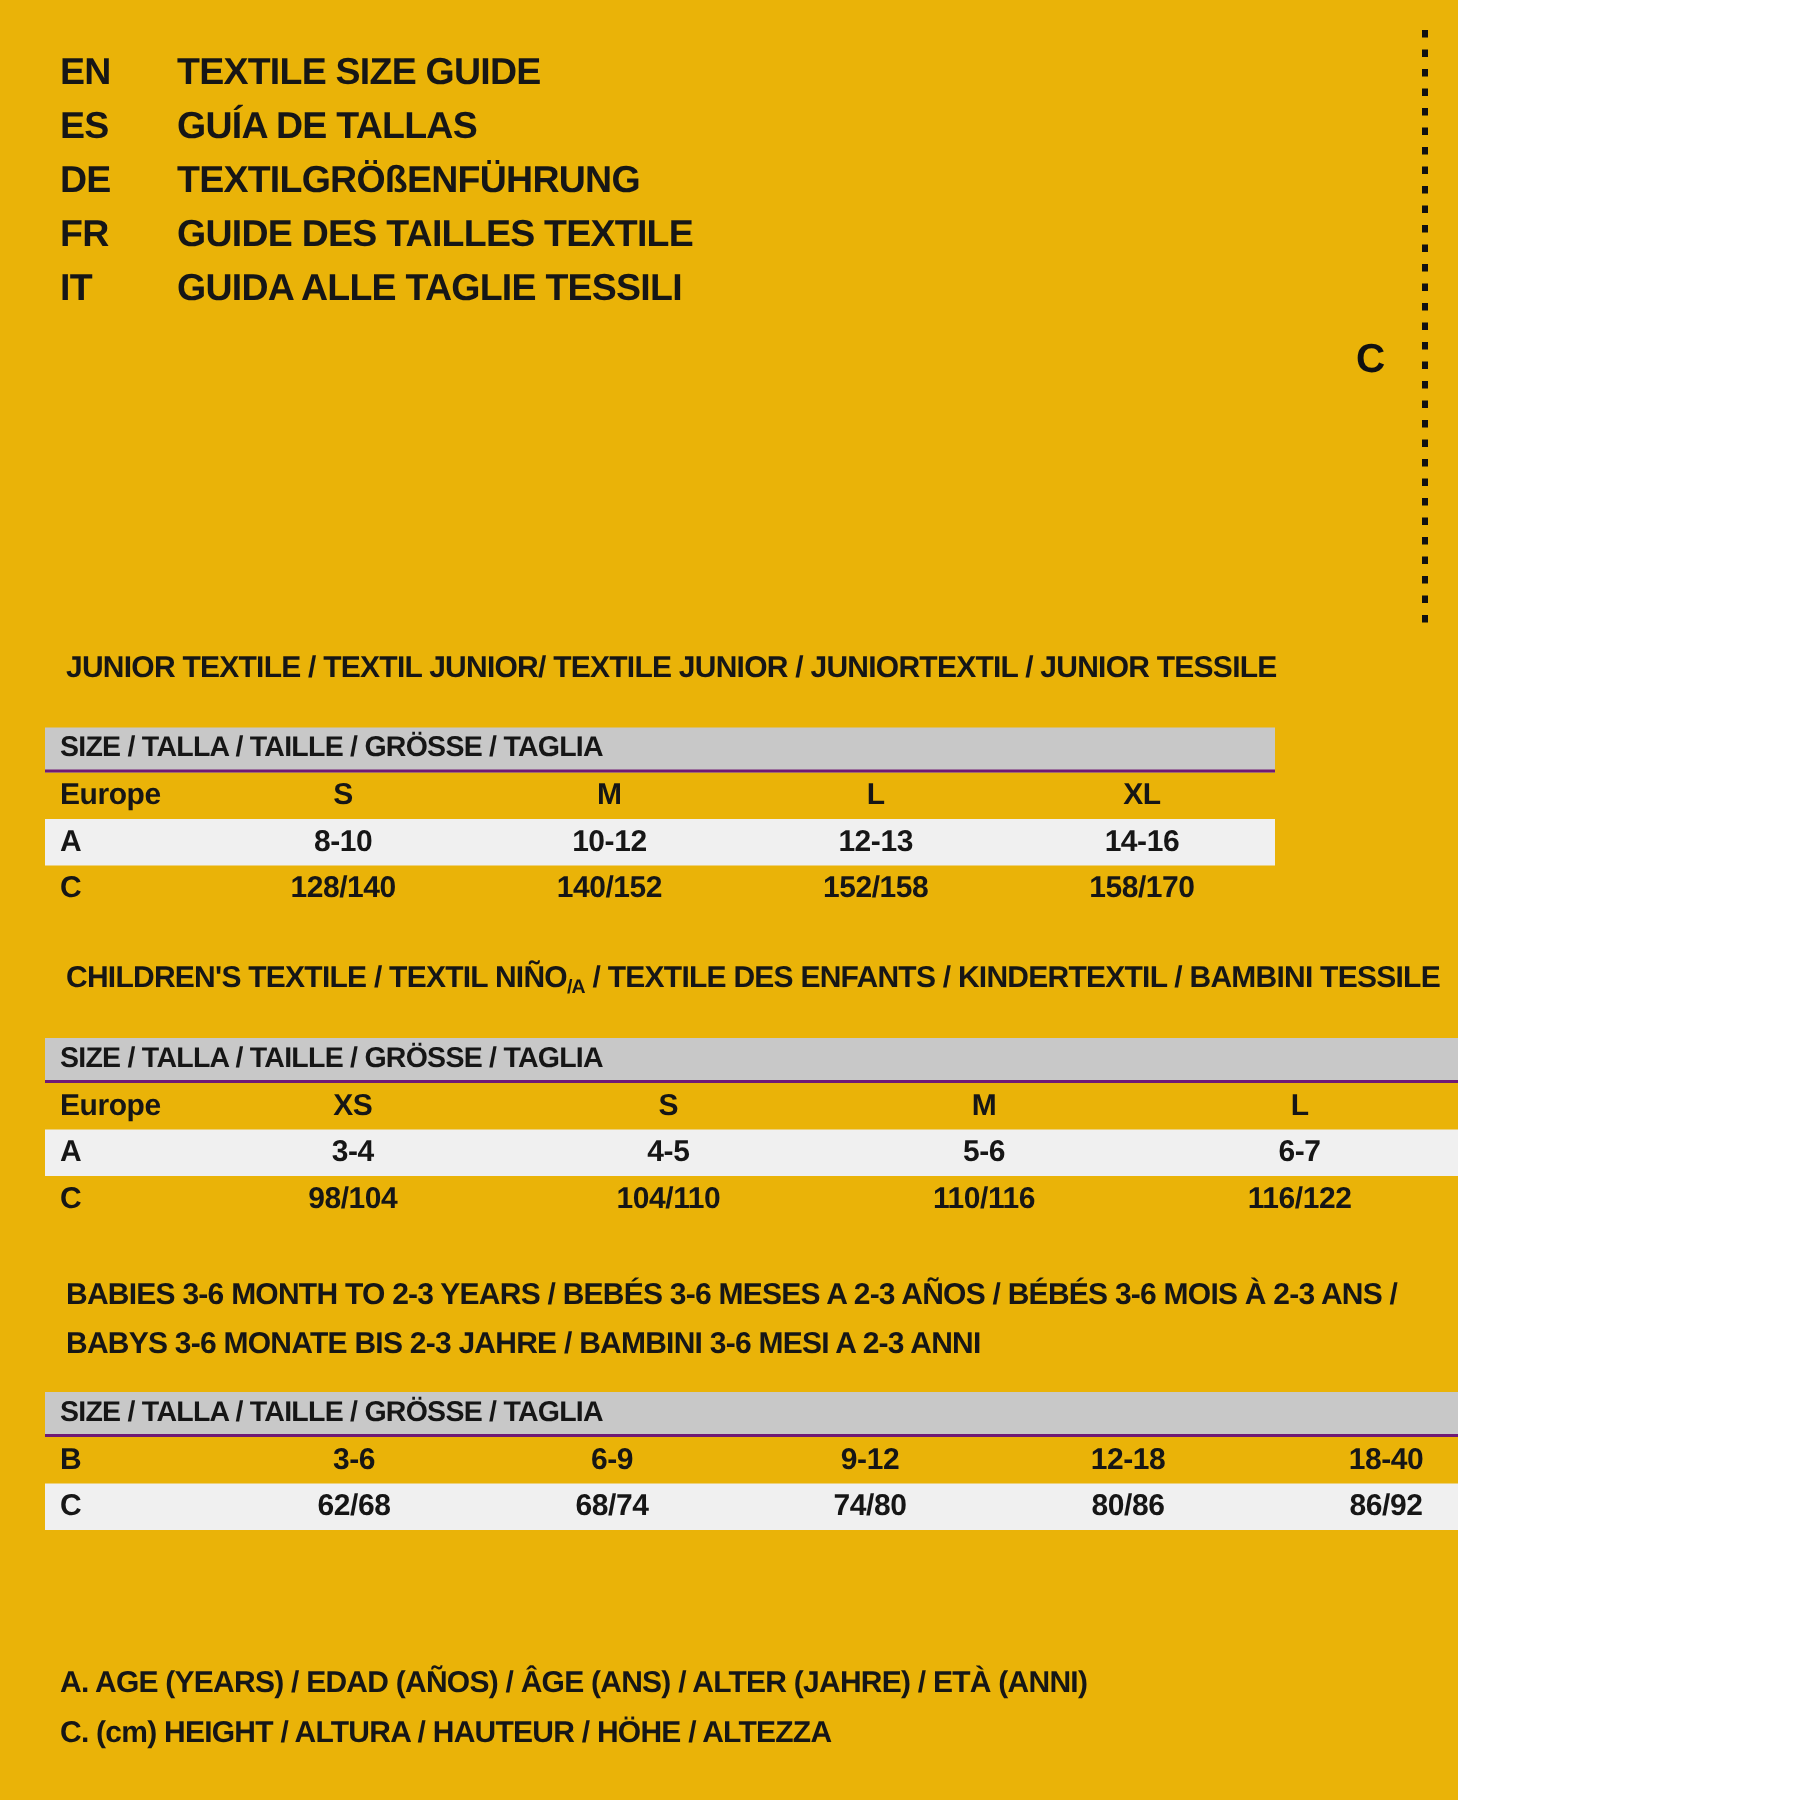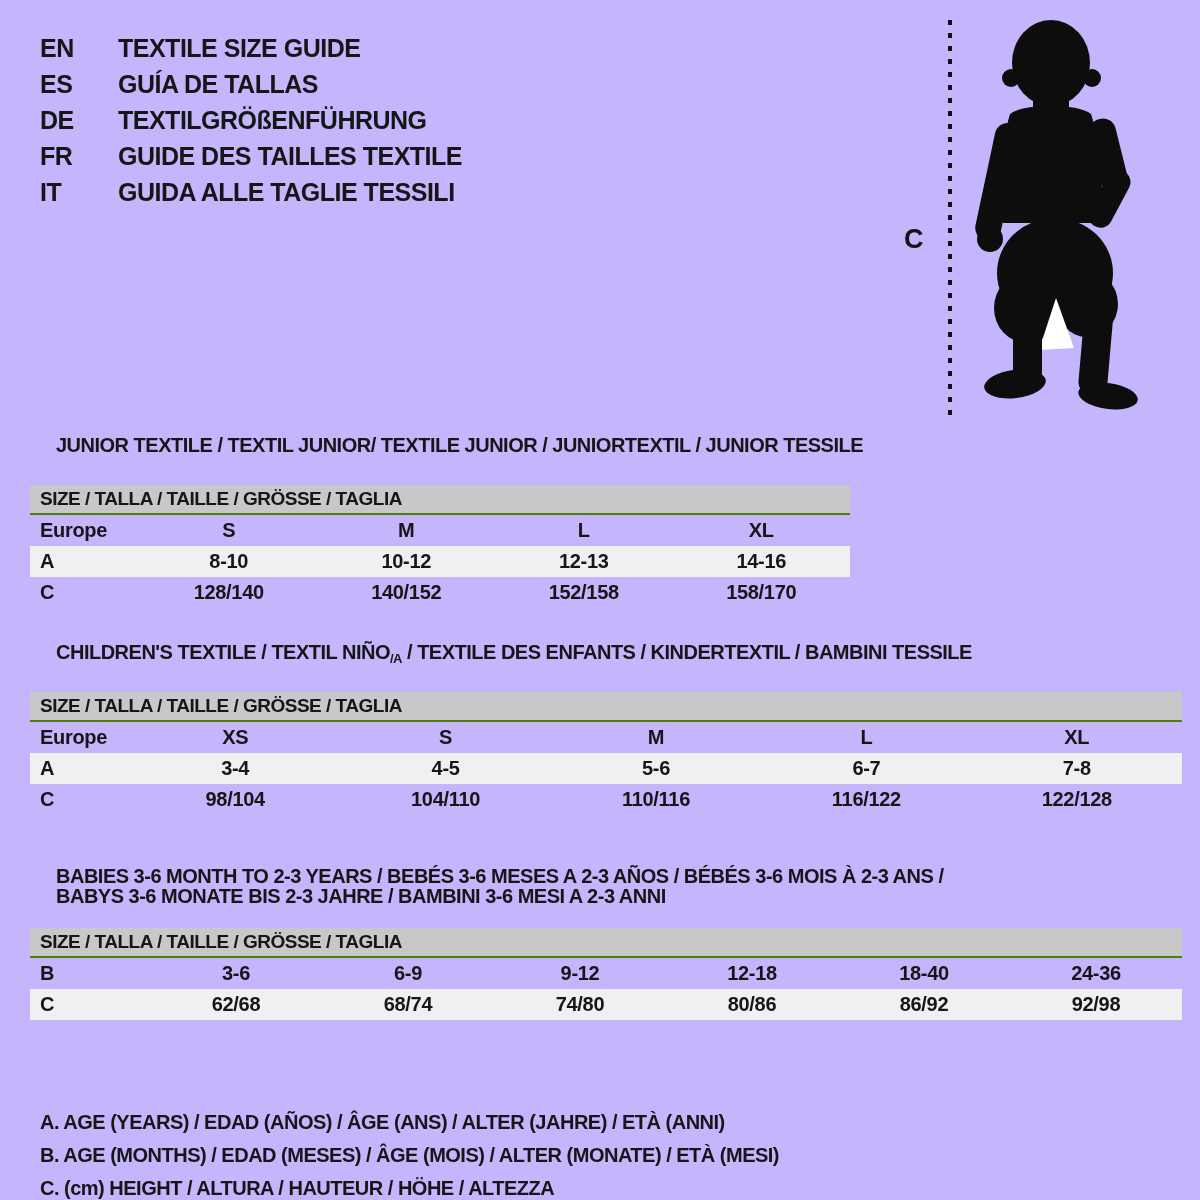--- a/index.html
+++ b/index.html
@@ -1,33 +1,33 @@
 <!DOCTYPE html>
 <html><head>
 <meta charset="utf-8">
 <style>
   html,body{margin:0;padding:0;background:#ffffff;}
   .canvas{
-    position:relative;width:1200px;height:1200px;background:#c4b5fd;overflow:hidden;
+    position:relative;width:972px;height:1200px;background:#eab308;overflow:hidden;
     font-family:"Liberation Sans",sans-serif;font-weight:bold;color:#161616;
     letter-spacing:-0.3px;
   }
   
   .lang-block{position:absolute;left:40px;top:30px;}
   .lang-row{display:grid;grid-template-columns:78px auto;height:36px;align-items:center;
     font-size:25px;letter-spacing:-0.5px;}
   
   .figure-svg{position:absolute;left:890px;top:8px;}
   
-  .sec-title{position:absolute;left:56px;font-size:20px;letter-spacing:-0.5px;white-space:nowrap;text-align:right;}
+  .sec-title{position:absolute;left:44px;font-size:20px;letter-spacing:-0.5px;white-space:nowrap;text-align:right;}
   .sub-a{font-size:13px;vertical-align:-4px;letter-spacing:-0.5px;}
   
   .size-table{position:absolute;left:30px;}
   .tbl-header{height:28px;line-height:28px;background:#c8c8c8;padding-left:10px;
-    font-size:19px;letter-spacing:-0.5px;border-bottom:2px solid #4d7c0f;}
+    font-size:19px;letter-spacing:-0.5px;border-bottom:2px solid #701a75;}
   .tbl-row{display:grid;height:31px;align-items:center;font-size:20px;}
   .tbl-row.shaded{background:#f0f0f0;}
   .tbl-row .lbl{text-align:left;padding-left:10px;}
   .tbl-row .val{text-align:center;}
   .cols-junior{grid-template-columns:110px repeat(4,1fr);}
   .cols-children{grid-template-columns:100px repeat(5,1fr);}
   .cols-babies{grid-template-columns:120px repeat(6,1fr);}
   
   .legend{position:absolute;left:40px;top:1106px;}
   .legend-line{height:33px;line-height:33px;font-size:20px;letter-spacing:-0.5px;white-space:nowrap;}
@@ -142,21 +142,21 @@
     <div class="tbl-row cols-children">
       <span class="lbl">C</span>
       <span class="val">98/104</span>
       <span class="val">104/110</span>
       <span class="val">110/116</span>
       <span class="val">116/122</span>
       <span class="val">122/128</span>
     </div>
   </div>
 
-  <div class="sec-title" style="top:852px;margin-top:13px;">BABIES 3-6 MONTH TO 2-3 YEARS / BEBÉS 3-6 MESES A 2-3 AÑOS / BÉBÉS 3-6 MOIS À 2-3 ANS /</div>
+  <div class="sec-title" style="top:852px;">BABIES 3-6 MONTH TO 2-3 YEARS / BEBÉS 3-6 MESES A 2-3 AÑOS / BÉBÉS 3-6 MOIS À 2-3 ANS /</div>
   <div class="sec-title" style="top:885px;">BABYS 3-6 MONATE BIS 2-3 JAHRE / BAMBINI 3-6 MESI A 2-3 ANNI</div>
 
   <div class="size-table" style="top:928px;width:1152px;">
     <div class="tbl-header">SIZE / TALLA / TAILLE / GRÖSSE / TAGLIA</div>
     <div class="tbl-row cols-babies">
       <span class="lbl">B</span>
       <span class="val">3-6</span>
       <span class="val">6-9</span>
       <span class="val">9-12</span>
       <span class="val">12-18</span>
@@ -169,17 +169,16 @@
       <span class="val">68/74</span>
       <span class="val">74/80</span>
       <span class="val">80/86</span>
       <span class="val">86/92</span>
       <span class="val">92/98</span>
     </div>
   </div>
 
   <div class="legend">
     <div class="legend-line">A. AGE (YEARS) / EDAD (AÑOS) / ÂGE (ANS) / ALTER (JAHRE) / ETÀ (ANNI)</div>
-    <div class="legend-line">B. AGE (MONTHS) / EDAD (MESES) / ÂGE (MOIS) / ALTER (MONATE) / ETÀ (MESI)</div>
     <div class="legend-line">C. (cm) HEIGHT / ALTURA / HAUTEUR / HÖHE / ALTEZZA</div>
   </div>
 
 </div>
 
 </body></html>

